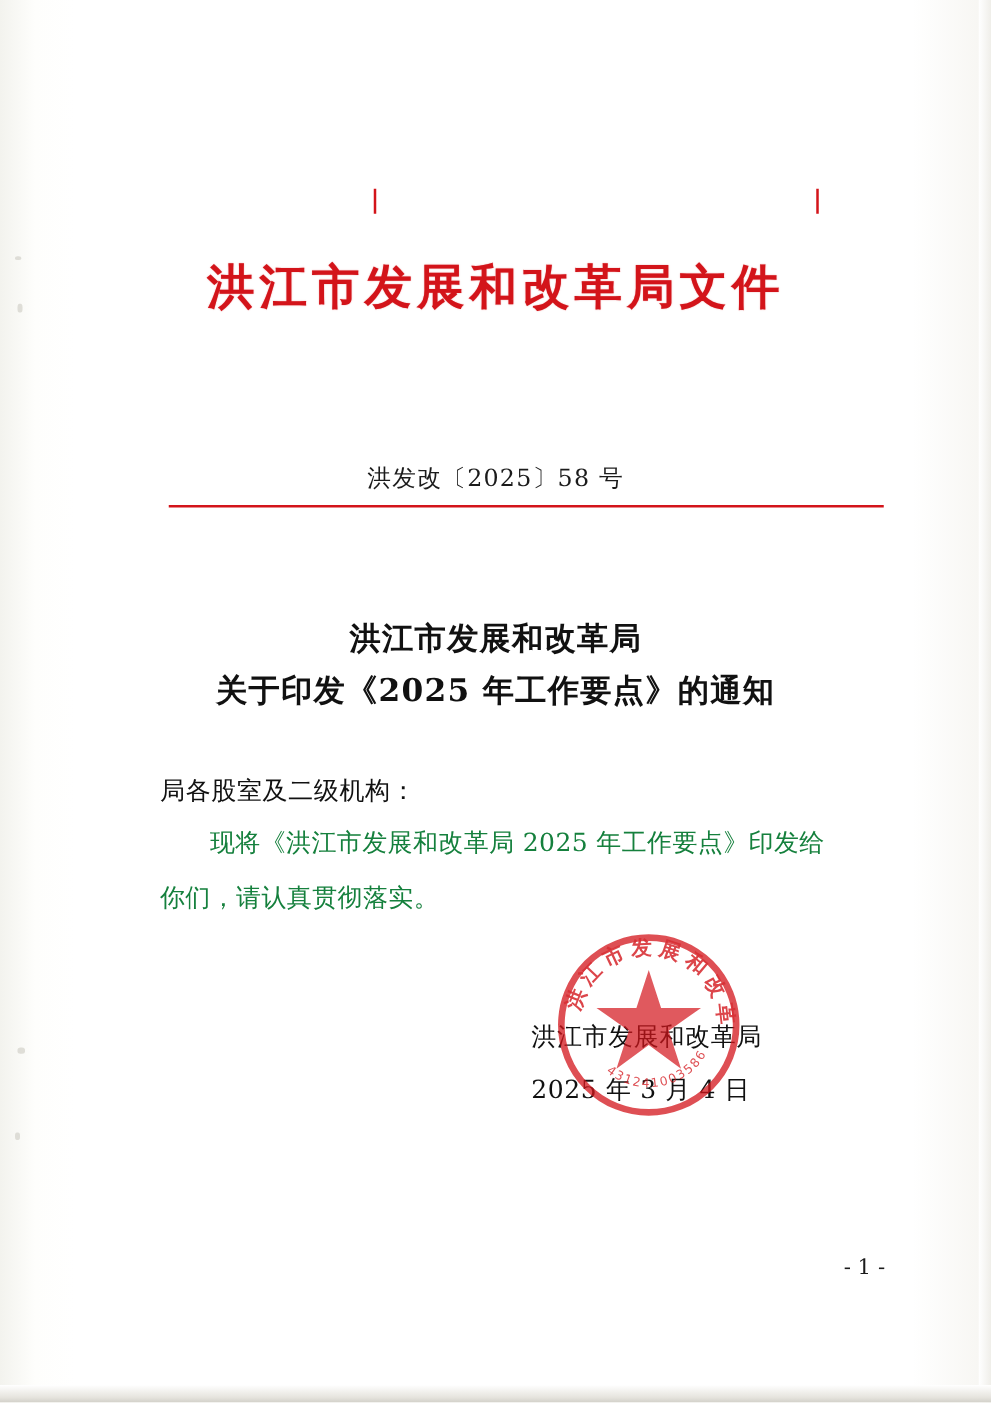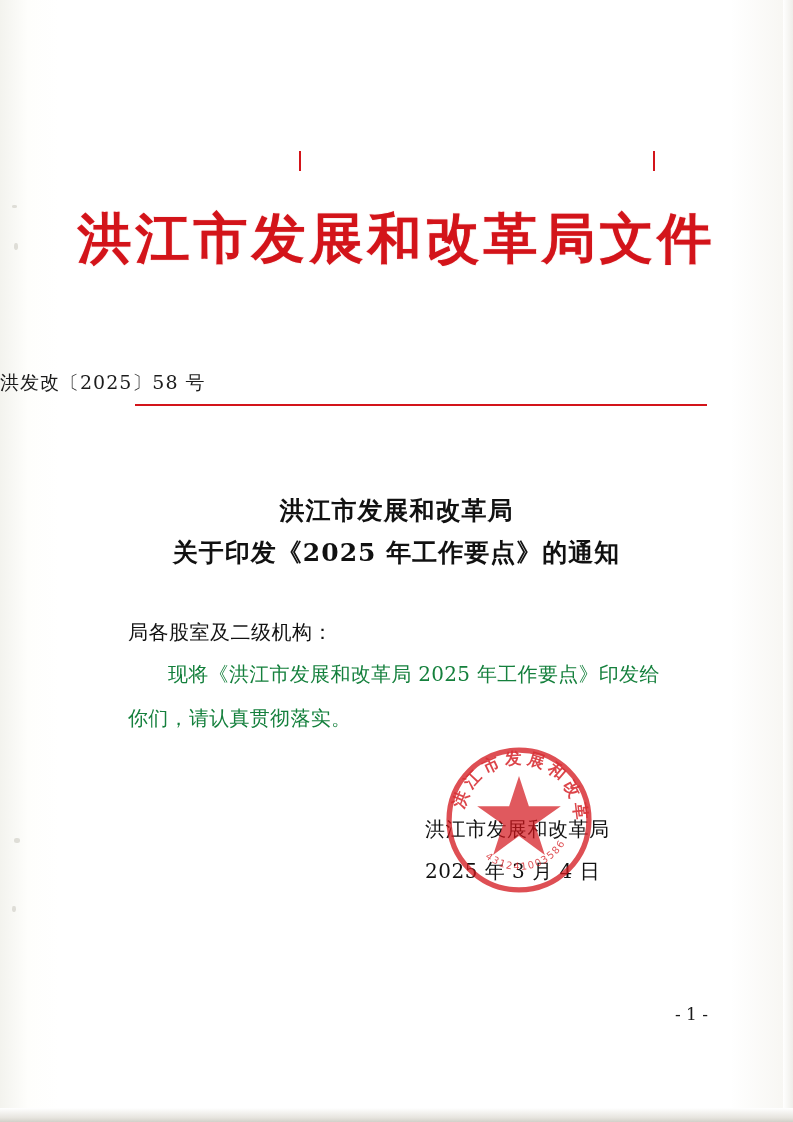--- a/index.html
+++ b/index.html
@@ -50,33 +50,34 @@
   .letterhead {
     position: absolute;
     top: 206px;
     left: 0;
     width: 793px;
     text-align: center;
   }
   .letterhead-title {
     font-family: "DejaVu Serif", "Liberation Serif", serif;
     font-weight: bold;
-    font-size: 54px;
+    font-size: 38px;
     letter-spacing: 4px;
     color: #d3141a;
     line-height: 1.2;
     white-space: nowrap;
     text-shadow: 0 0 1px rgba(211,20,26,.55);
   }
 
   .doc-number {
     position: absolute;
     top: 370px;
     left: 0;
     width: 793px;
+    text-align: center;
     font-size: 19px;
     color: #1b1b1b;
     letter-spacing: 1px;
   }
 
   .red-rule {
     position: absolute;
     top: 404px;
     left: 135px;
     width: 572px;

